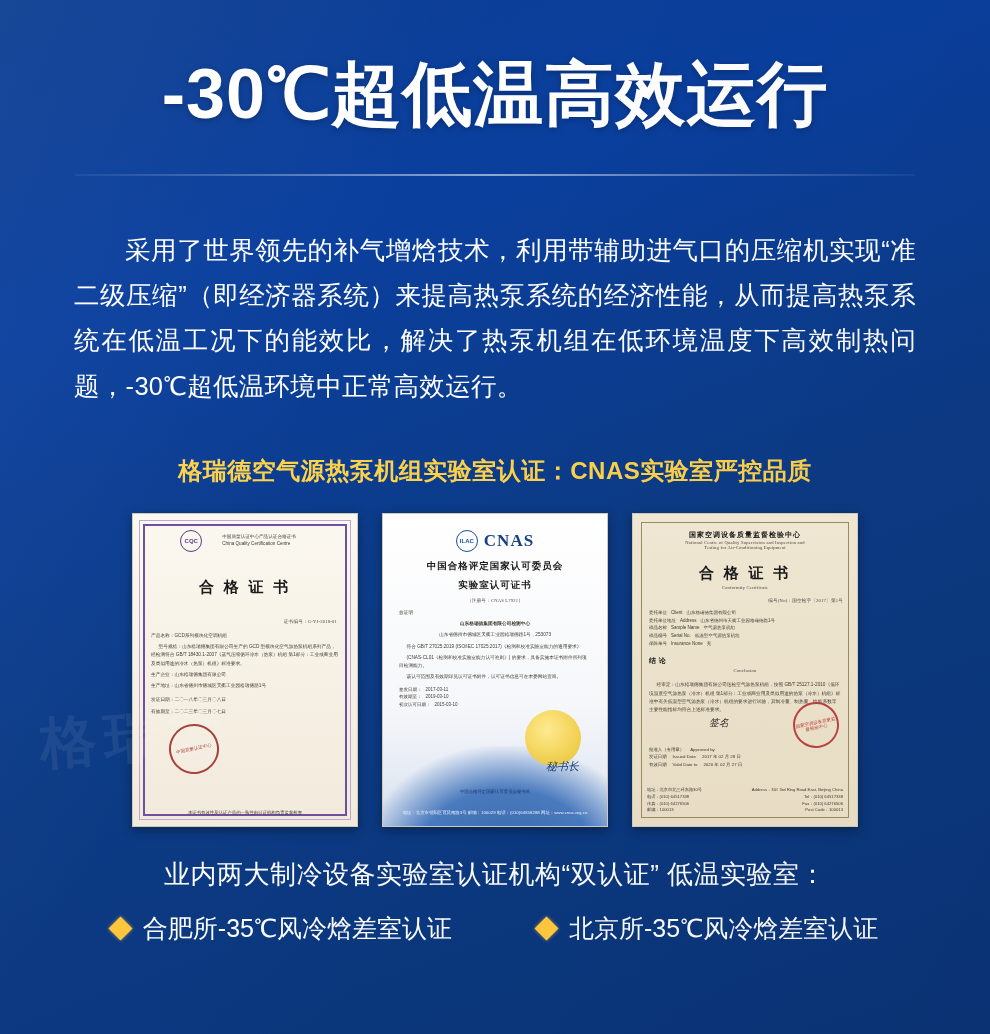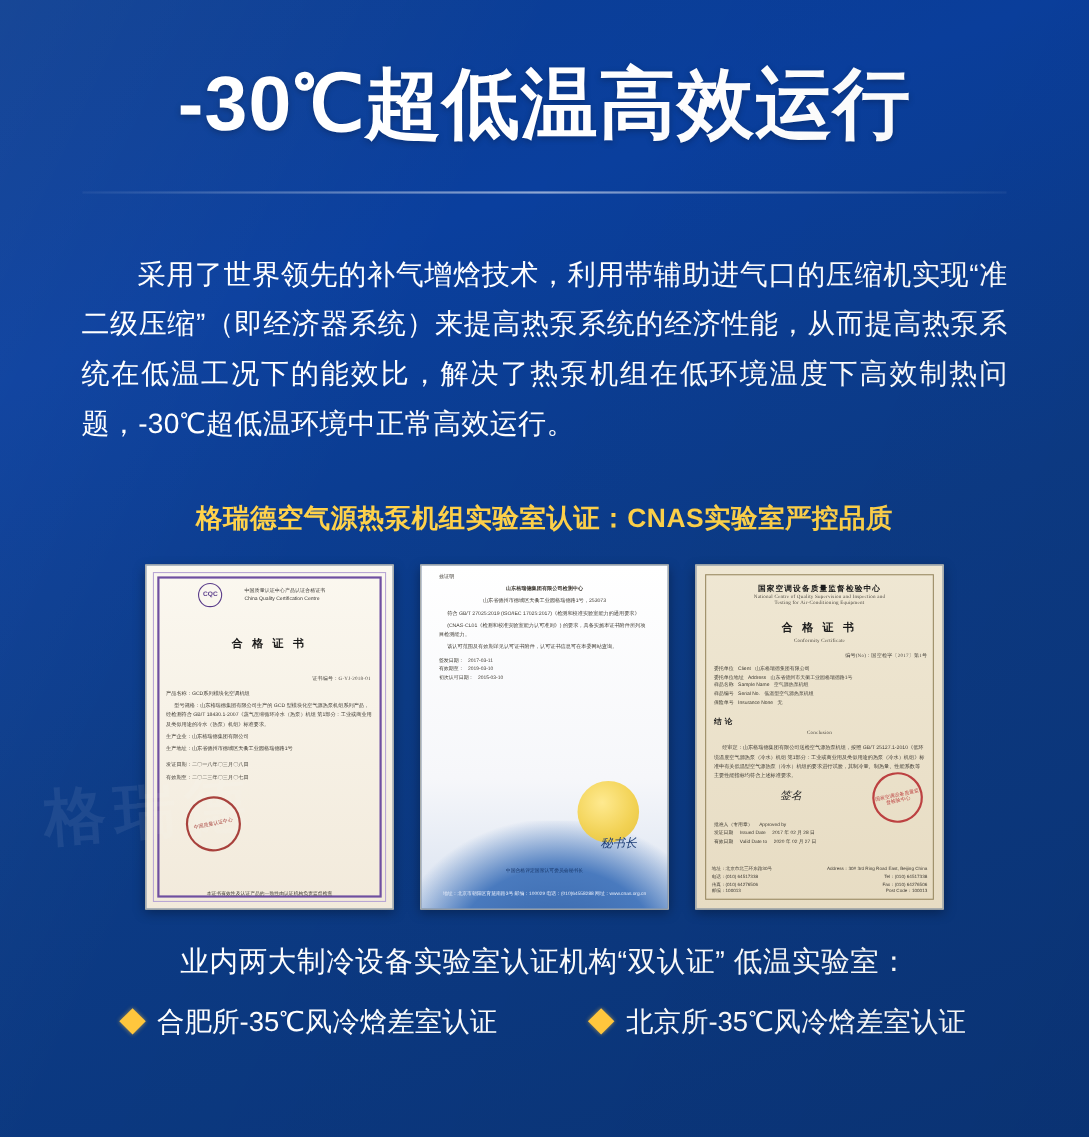--- a/index.html
+++ b/index.html
@@ -148,21 +148,21 @@
     line-height: 1.5;
     color: #3c3a36;
     padding: 0 14px;
   }
   .cert-title-cn {
     font-family: "Liberation Serif", serif;
     font-weight: bold;
     color: #1a1a1a;
     letter-spacing: 3px;
   }
-  .t-big { font-size: 10px; }
+  .t-big { font-size: 15px; }
   .t-mid { font-size: 9.5px; letter-spacing: 1px; }
   .t-sm  { font-size: 7px; letter-spacing: 0.5px; }
   .t-en  { font-size: 4.6px; letter-spacing: 0.2px; color: #4a463f; font-family: "Liberation Serif", serif; }
 
   .cert-body {
     position: relative;
     z-index: 3;
     padding: 8px 18px 0 18px;
     font-size: 4.7px;
     line-height: 1.75;
@@ -343,20 +343,29 @@
         <p>生产企业：山东格瑞德集团有限公司</p>
         <p>生产地址：山东省德州市德城区天衢工业园格瑞德路1号</p>
         <p style="margin-top:6px">发证日期：二〇一八年〇三月〇八日</p>
         <p>有效期至：二〇二三年〇三月〇七日</p>
       </div>
       <div class="stamp-red stamp-red-1">中国质量认证中心</div>
       <div class="cert-foot">本证书有效性及认证产品的一致性由认证机构负责监督检查</div>
     </div>
 
     <div class="cert cert-2">
+      <div class="cert-head">
+        <div class="cert-logo-row">
+          <span class="seal-circle">ILAC</span>
+          <span class="cnas-word">CNAS</span>
+        </div>
+        <div class="cert-title-cn t-mid" style="margin-top:8px">中国合格评定国家认可委员会</div>
+        <div class="cert-title-cn t-mid" style="margin-top:6px">实验室认可证书</div>
+        <div class="t-en" style="margin-top:6px">（注册号：CNAS L7921）</div>
+      </div>
       <div class="cert-body">
         <p>兹证明</p>
         <p style="text-align:center;font-weight:bold">山东格瑞德集团有限公司检测中心</p>
         <p style="text-align:center">山东省德州市德城区天衢工业园格瑞德路1号，253073</p>
         <p class="indent">符合 GB/T 27025:2019 (ISO/IEC 17025:2017)《检测和校准实验室能力的通用要求》</p>
         <p class="indent">(CNAS-CL01《检测和校准实验室能力认可准则》) 的要求，具备实施本证书附件所列项目检测能力。</p>
         <p class="indent">该认可范围及有效期详见认可证书附件，认可证书信息可在本委网站查询。</p>
         <div class="kv-rows">
           <div class="kv">
             <span class="k">签发日期：</span>

